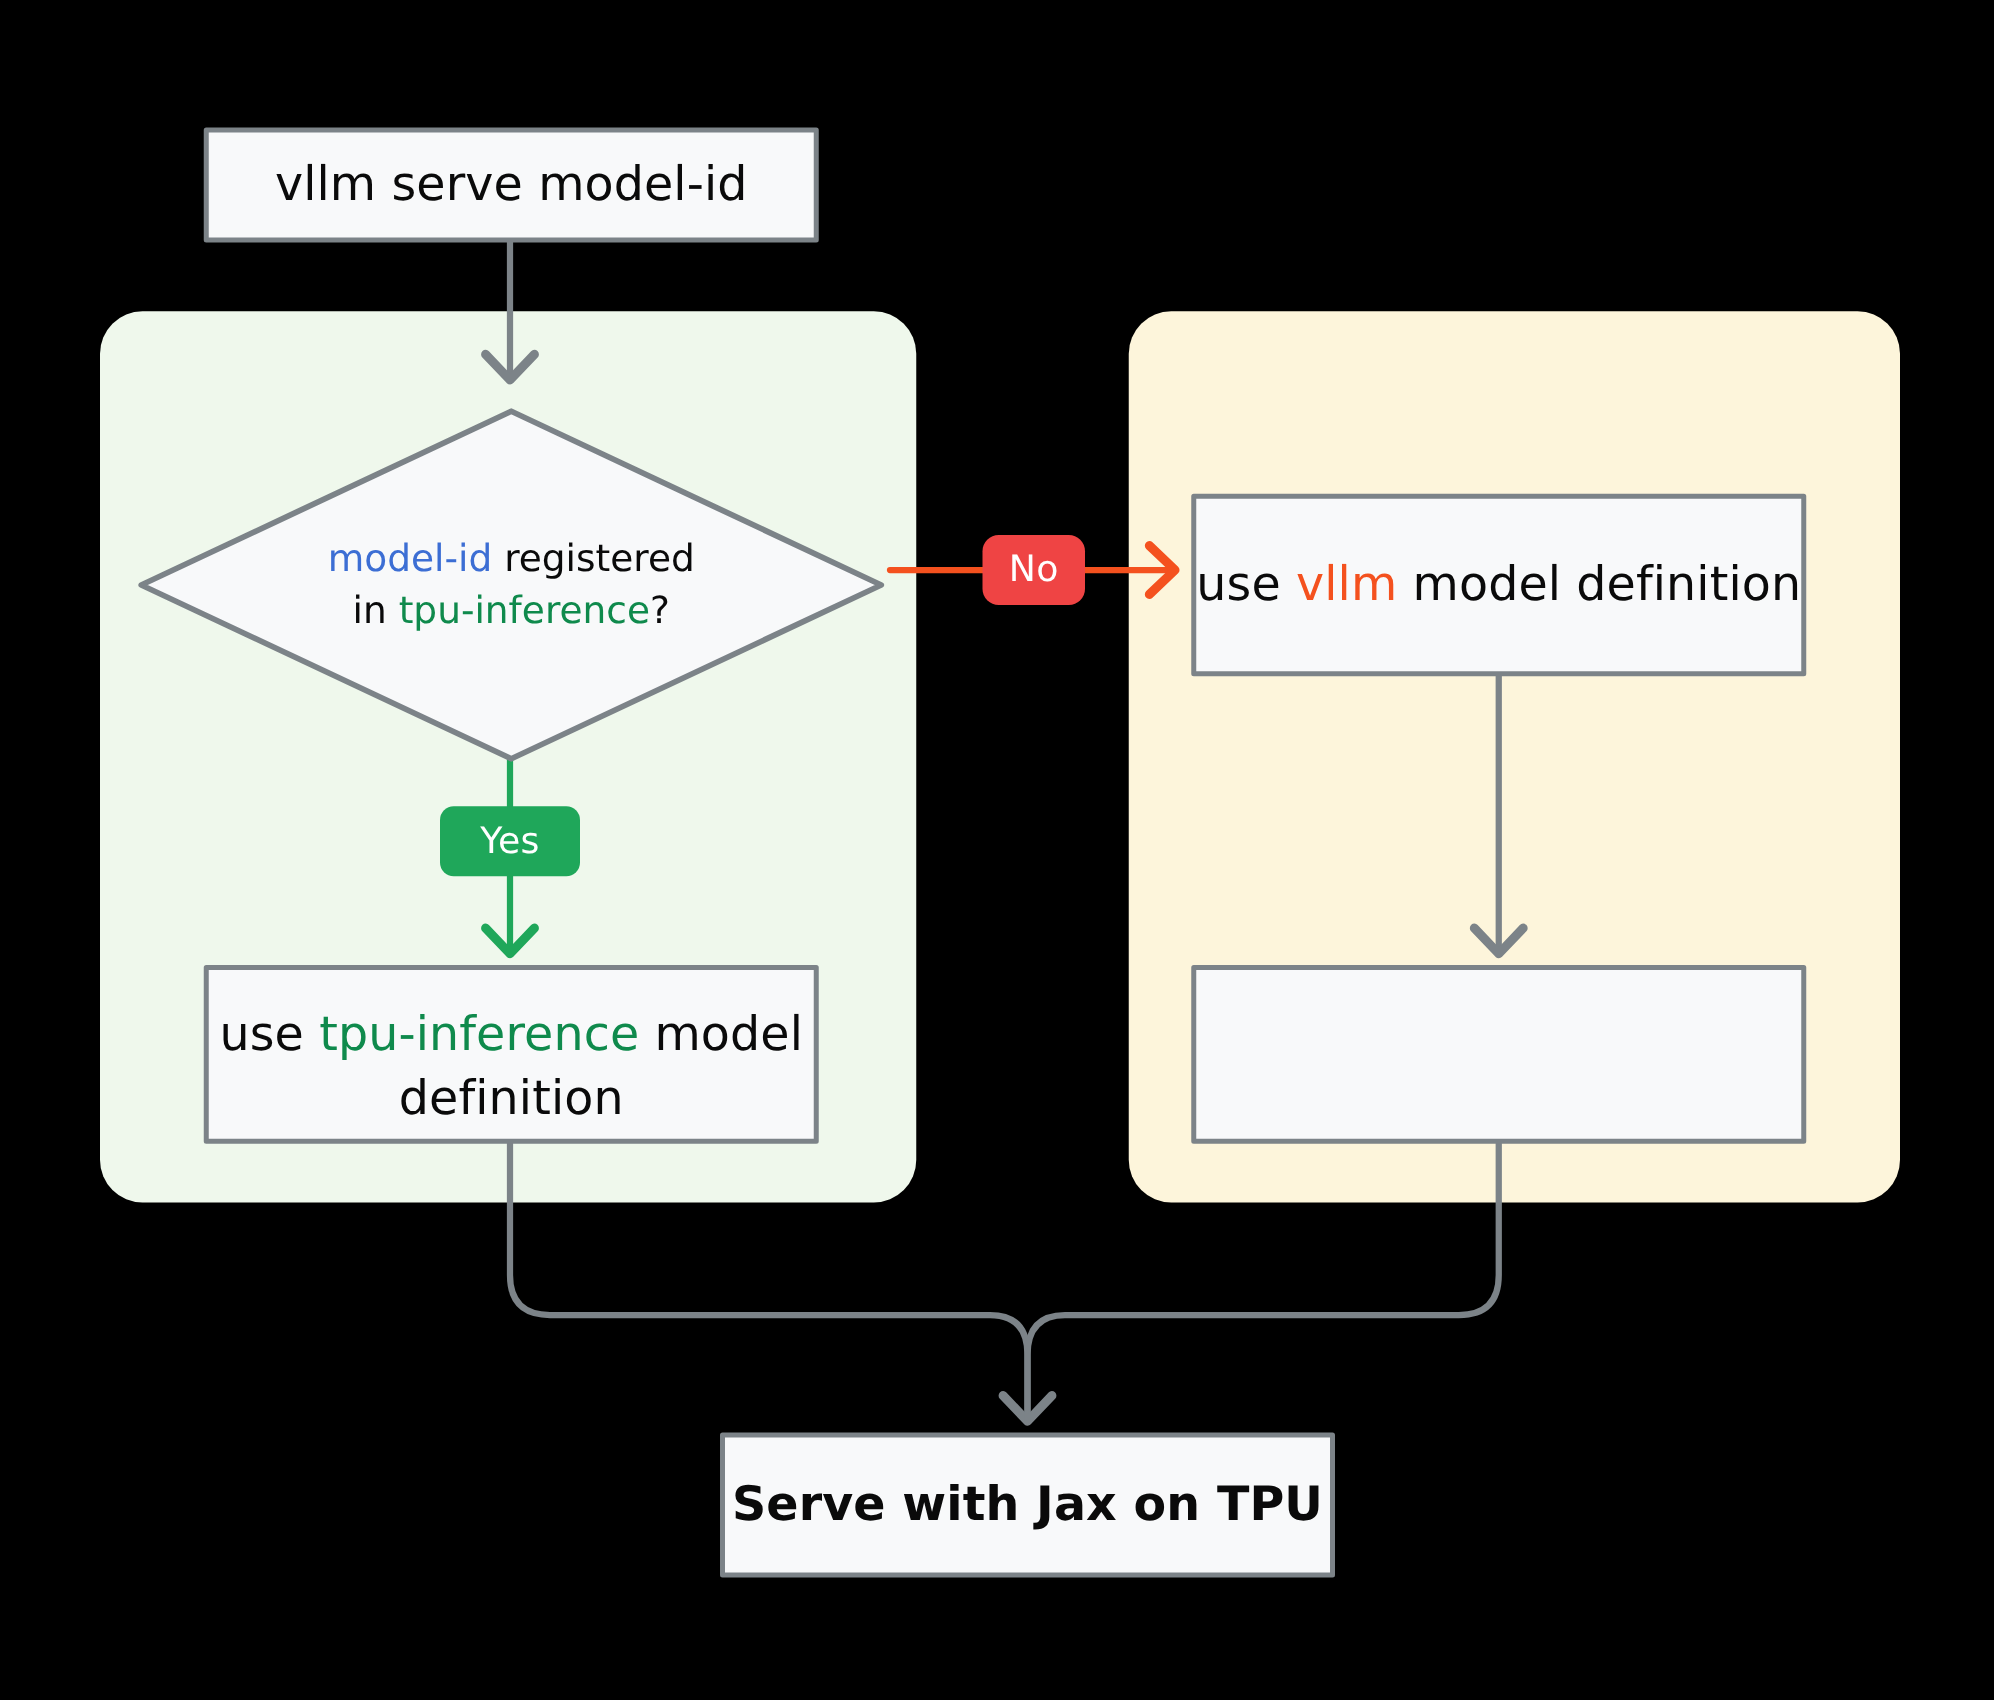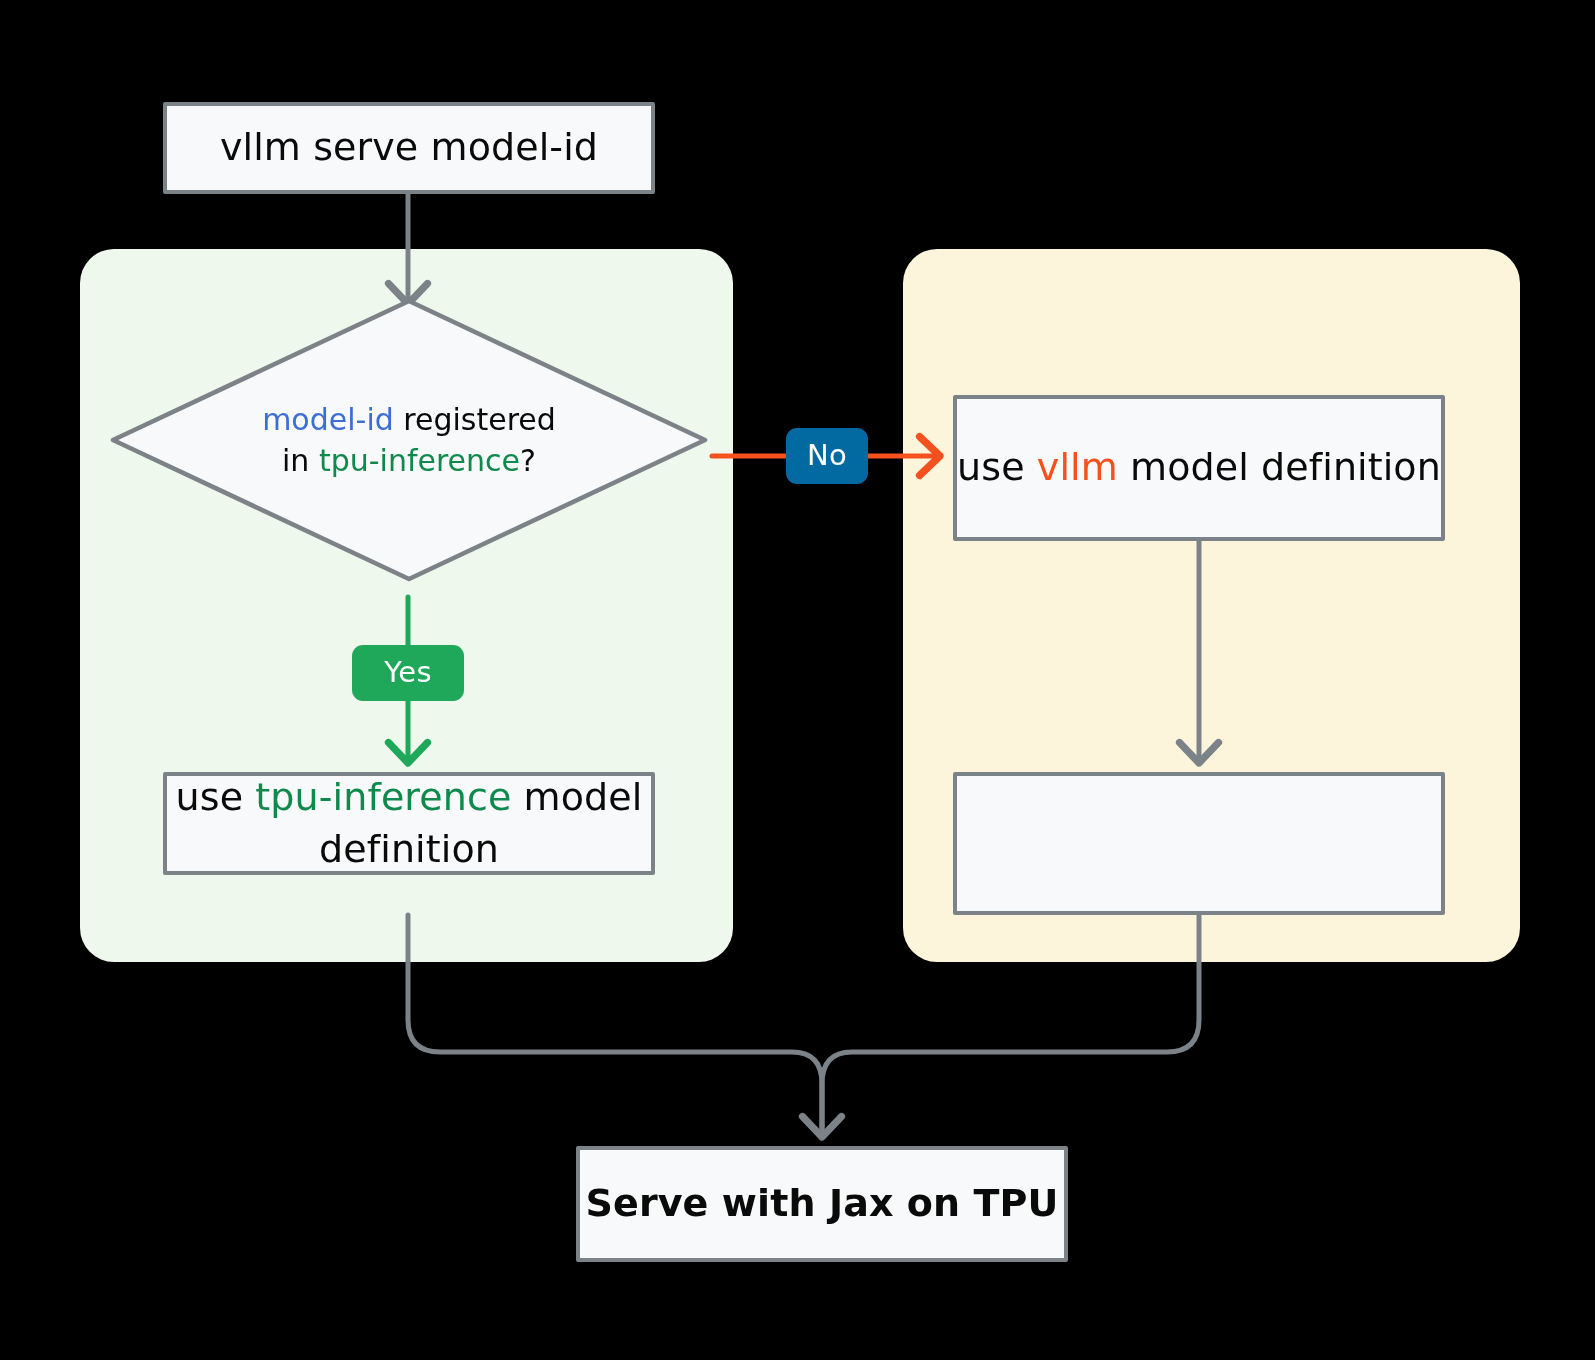--- a/index.html
+++ b/index.html
@@ -69,21 +69,21 @@
     display: flex;
     align-items: center;
     justify-content: center;
     border-radius: 11px;
     color: #FFFFFF;
     font-size: 29px;
     letter-spacing: 0.2px;
     padding: 4px 16px 6px 16px;
   }
   .badge-yes { background: #1FA75A; }
-  .badge-no  { background: #0369a1; }
+  .badge-no  { background: #ef4444; border-radius: 13px; }
 </style>
 </head>
 <body>
 
 <div id="canvas">
 
   <div class="group-box" style="left:80px; top:249px; width:653px; height:713px; background:#EFF8EC;"></div>
   <div class="group-box" style="left:903px; top:249px; width:617px; height:713px; background:#FDF5DB;"></div>
 
   <svg class="layer" viewBox="0 0 1595 1360">
@@ -109,21 +109,21 @@
 
     <path d="M408,915 L408,1020 Q408,1052 440,1052 L792,1052 Q822,1052 822,1084 L822,1137" fill="none" stroke="#7C8388" stroke-width="5" stroke-linecap="round" stroke-linejoin="round" marker-end="url(#arrow-gray)"></path>
 
     <path d="M1199,915 L1199,1020 Q1199,1052 1167,1052 L852,1052 Q822,1052 822,1084 L822,1137" fill="none" stroke="#7C8388" stroke-width="5" stroke-linecap="round" stroke-linejoin="round"></path>
   </svg>
 
   <div class="node" style="left:163px; top:102px; width:492px; height:92px;">
     <span class="txt">vllm serve model-id</span>
   </div>
 
-  <div class="diamond-wrap" style="left:106px; top:296px; width:606px; height:288px;">
+  <div class="diamond-wrap" style="left:106px; top:324px; width:606px; height:288px;">
     <svg width="606" height="288" viewBox="0 0 606 288" style="position:absolute;left:0;top:0;">
       <path d="M303,5 L599,144 L303,283 L7,144 Z" fill="#F8F9FA" stroke="#7C8388" stroke-width="4.6" stroke-linejoin="round"></path>
     </svg>
     <div class="diamond-label">
       <div>
         <div>
           <span class="kw-blue">model-id</span><span> registered</span>
         </div>
         <div>
           <span>in </span><span class="kw-green">tpu-inference</span><span>?</span>
@@ -137,21 +137,21 @@
   </div>
 
   <div class="badge badge-yes" style="left:352px; top:645px; width:112px; height:56px;">
     <span>Yes</span>
   </div>
 
   <div class="node" style="left:953px; top:383px; width:492px; height:146px;margin-top:12px;">
     <span class="txt"><span>use </span><span class="kw-orange">vllm</span><span> model definition</span></span>
   </div>
 
-  <div class="node" style="left:163px; top:772px; width:492px; height:103px;">
+  <div class="node" style="left:163px; top:772px; width:492px; height:143px;align-items:flex-end;">
     <span class="txt"><span>use </span><span class="kw-green">tpu-inference</span><span> model definition</span></span>
   </div>
 
   <div class="node" style="left:953px; top:772px; width:492px; height:143px;">
     <span class="txt">
     </span>
   </div>
 
   <div class="node" style="left:576px; top:1146px; width:492px; height:116px;font-weight:bold;">
     <span class="txt">Serve with Jax on TPU</span>

